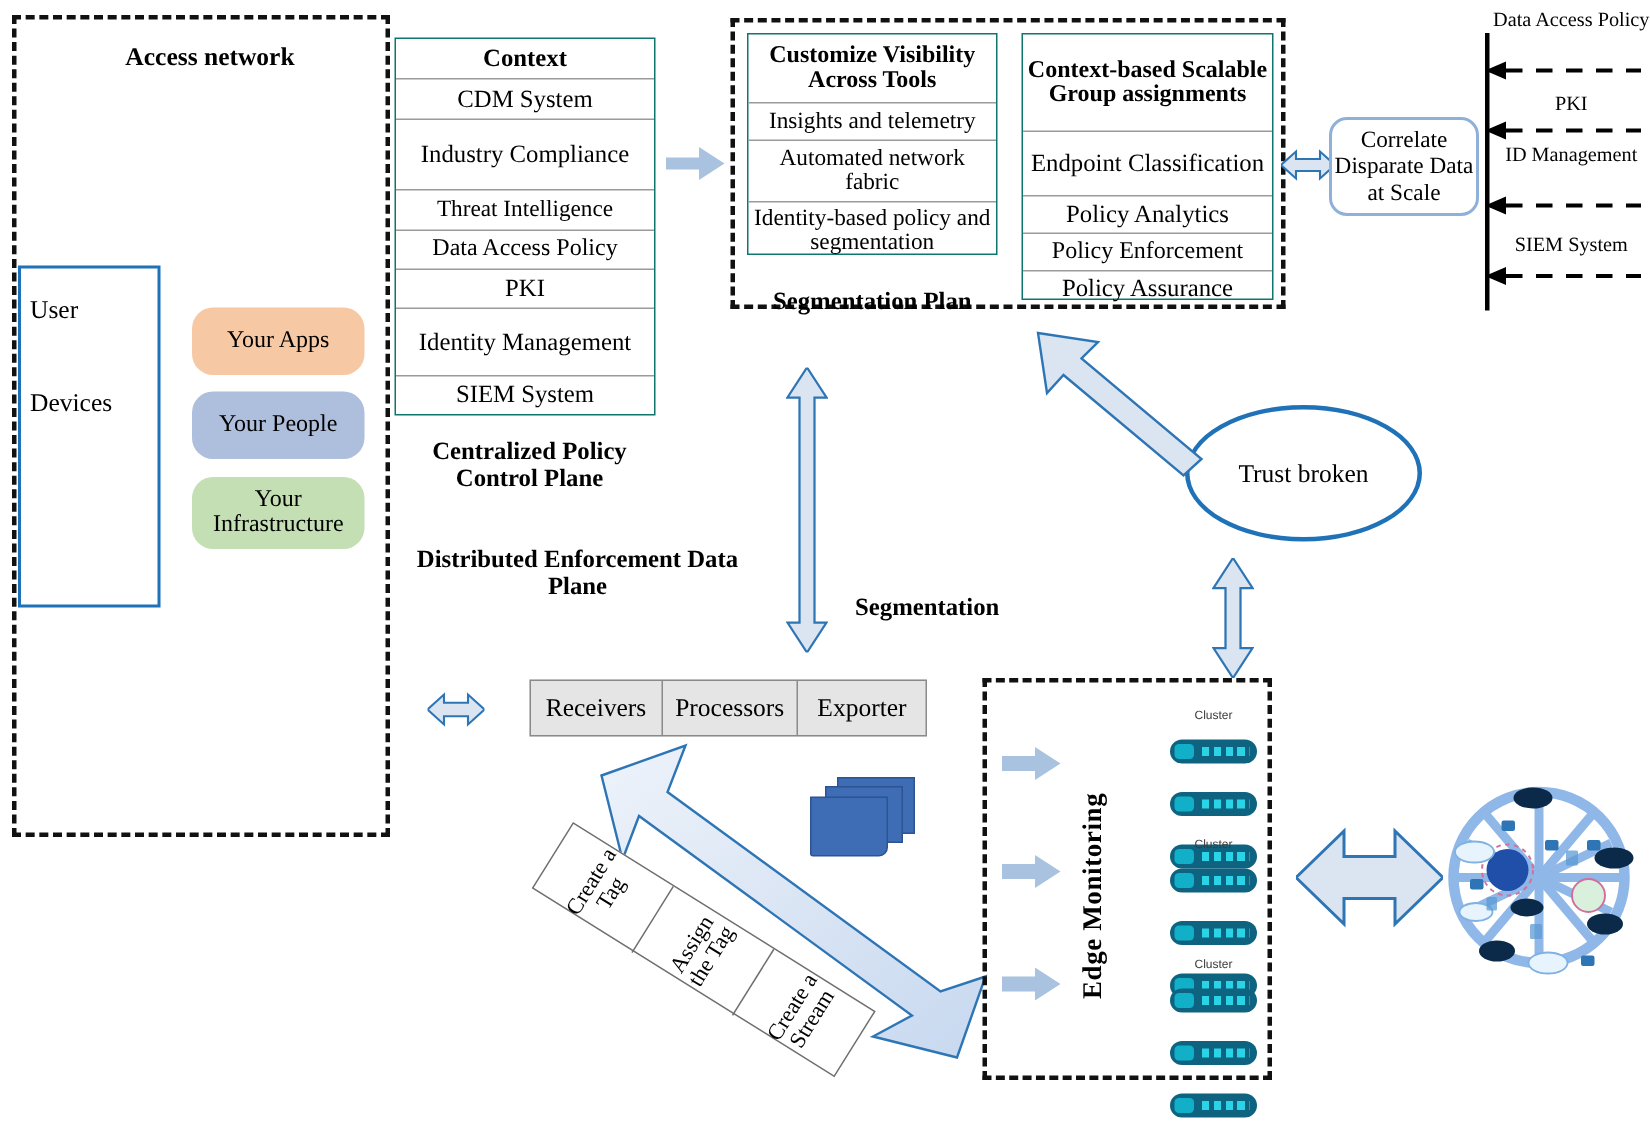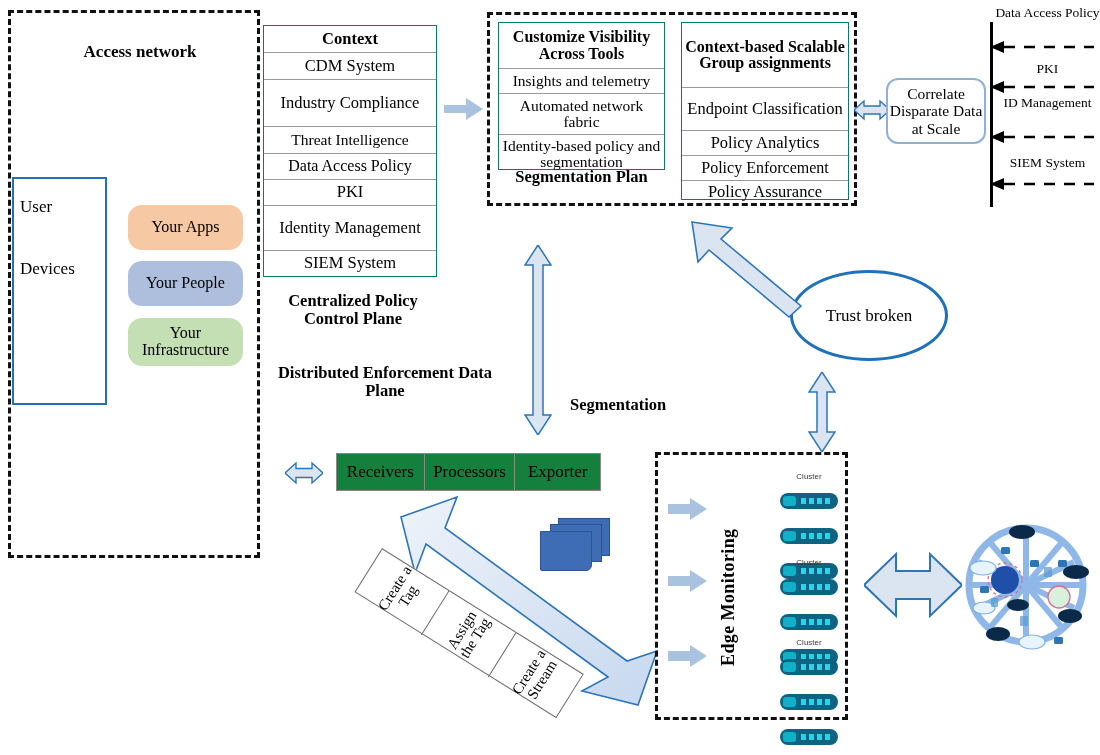--- a/index.html
+++ b/index.html
@@ -36,21 +36,21 @@
             font-size:15.5px;line-height:1.12;}
 
   
   .rail{background:#000;width:3px;}
   .railcap{font-size:13.5px;text-align:center;line-height:1.05;}
 
   
   #trust-ellipse{border:3px solid #1f72b8;border-radius:50%;background:#fff;font-size:17px;}
 
   
-  #pipeline{border:1px solid #8a8a8a;display:flex;background:#15803d;}
+  #pipeline{border:1px solid #8a8a8a;display:flex;background:#e5e5e5;margin-left:17px;}
   #pipeline .cell{border-right:1px solid #8a8a8a;display:flex;align-items:center;
                   justify-content:center;font-size:17px;}
   #pipeline .cell:last-child{border-right:none;}
 
   
   #tagstrip{transform:rotate(32deg);transform-origin:0 0;display:flex;
             border:1px solid #6f6f6f;background:#fff;}
   #tagstrip .tcell{border-right:1px solid #6f6f6f;display:flex;align-items:center;
                    justify-content:center;}
   #tagstrip .tcell:last-child{border-right:none;}
@@ -69,21 +69,21 @@
   .srv:before{content:"";position:absolute;left:3px;top:3px;width:13px;height:10px;
               background:#12b0c8;border-radius:3px;}
   .srv:after{content:"";position:absolute;left:21px;top:5px;right:5px;height:6px;
              background:repeating-linear-gradient(to right,#2ad3e6 0 5px,transparent 5px 8px);}
 </style>
 </head>
 <body>
 
 <div class="abs dashbox" id="access-network-box" style="left:8px;top:10px;width:252px;height:548px;"></div>
 
-<div class="abs ctr" id="access-title" style="left:40px;top:40px;width:200px;height:24px;">Access network</div>
+<div class="abs ctr" id="access-title" style="left:40px;top:26px;width:200px;height:24px;">Access network</div>
 
 <div class="abs" id="udp-box" style="left:12px;top:177px;width:95px;height:228px;">
   <div class="abs line" style="left:6px;top:18px;width:86px;">User</div>
   <div class="abs line" style="left:6px;top:80px;width:86px;">Devices</div>
 </div>
 
 <div class="abs ctr pill pill-apps" style="left:128px;top:205px;width:115px;height:45px;">
   <span>Your Apps</span>
 </div>
 <div class="abs ctr pill pill-people" style="left:128px;top:261px;width:115px;height:45px;">
@@ -112,21 +112,21 @@
 </svg>
 
 <div class="abs dashbox" id="policy-group-box" style="left:487px;top:12px;width:370px;height:194px;"></div>
 
 <div class="abs tbl" id="visibility-table" style="left:498px;top:22px;width:167px;height:148px;">
   <div class="row head" style="height:45px;font-size:16px;">Customize Visibility Across Tools</div>
   <div class="row" style="height:24px;font-size:15.5px;">Insights and telemetry</div>
   <div class="row" style="height:40px;font-size:15.5px;">Automated network fabric</div>
   <div class="row" style="height:38px;font-size:15.5px;">Identity-based policy and segmentation</div>
 </div>
-<div class="abs plainlabel" style="left:498px;top:168px;width:167px;">Segmentation Plan</div>
+<div class="abs plainlabel" style="left:498px;top:192px;width:167px;">Segmentation Plan</div>
 
 <div class="abs tbl" id="group-table" style="left:681px;top:22px;width:168px;height:178px;">
   <div class="row head" style="height:64px;font-size:16px;">Context-based Scalable Group assignments</div>
   <div class="row" style="height:42px;">Endpoint Classification</div>
   <div class="row" style="height:24px;">Policy Analytics</div>
   <div class="row" style="height:24px;font-size:16px;">Policy Enforcement</div>
   <div class="row" style="height:23px;">Policy Assurance</div>
 </div>
 
 <svg class="abs" style="left:854px;top:98px;width:36px;height:24px;" viewBox="0 0 36 24">

